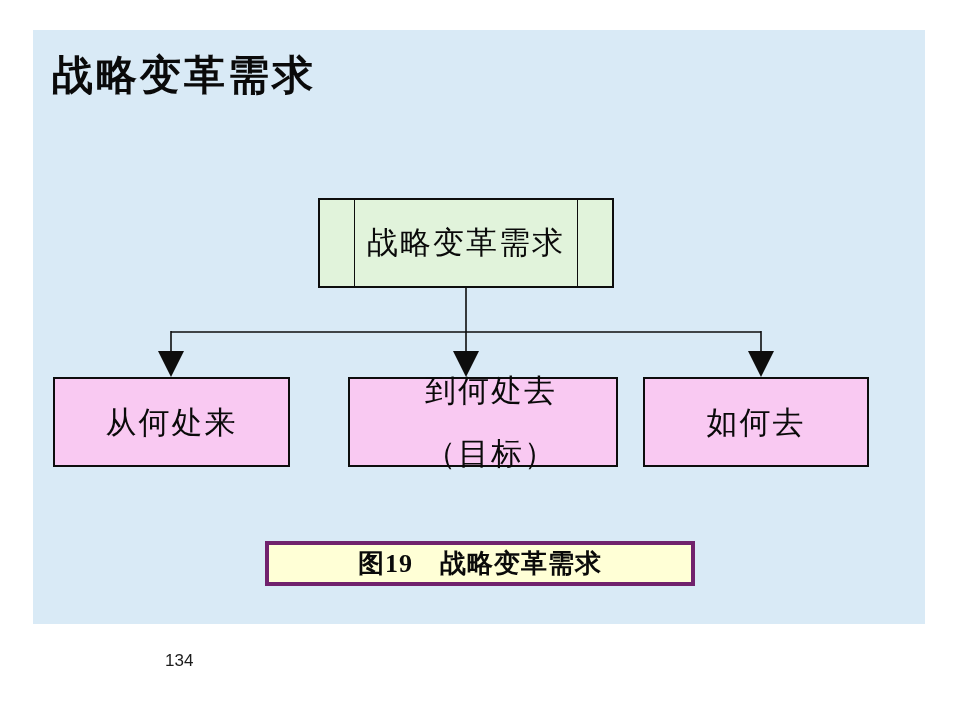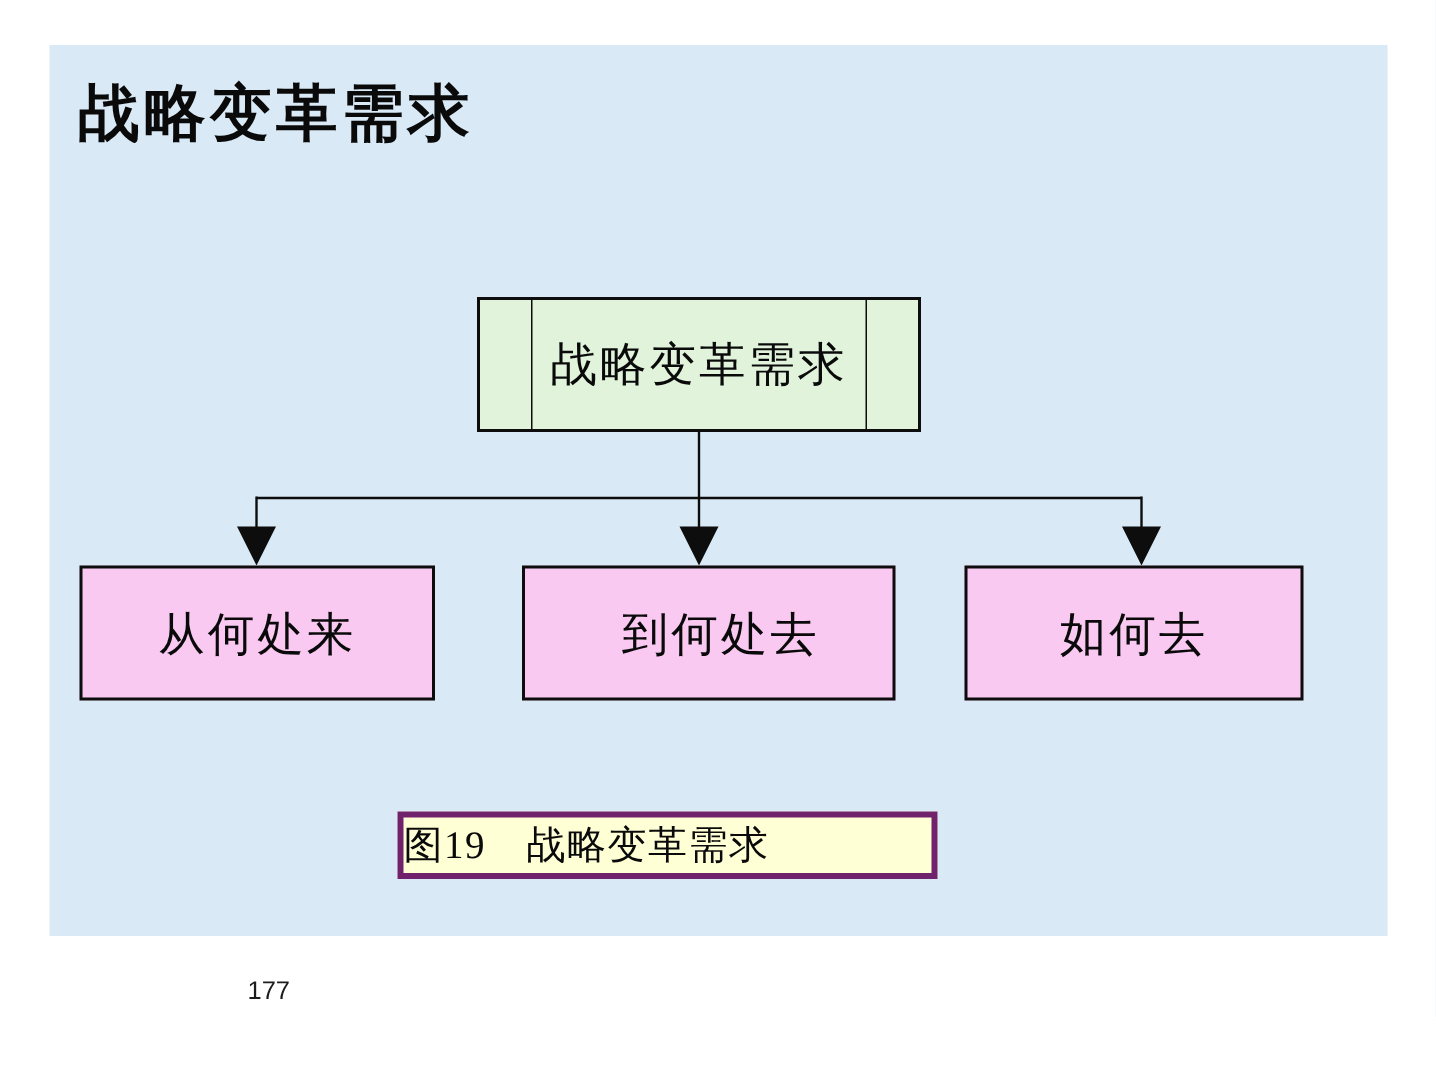--- a/index.html
+++ b/index.html
@@ -77,34 +77,34 @@
   .child-box {
     top: 377px;
     height: 90px;
     background: var(--child-box-fill);
     font-size: 31px;
     line-height: 41px;
     letter-spacing: 2px;
     gap: 22px;
   }
   .child-box.b0 { left: 53px;  width: 237px; }
-  .child-box.b1 { left: 348px; width: 249px; padding-left: 16px; }
+  .child-box.b1 { left: 348px; width: 270px; padding-left: 16px; }
   .child-box.b2 { left: 643px; width: 226px; }
 
   .caption-box {
     position: absolute;
     left: 265px; top: 541px;
-    width: 360px; height: 45px;
+    width: 430px; height: 45px;
     background: var(--caption-fill);
     border: 4px solid var(--caption-border);
     display: flex;
     align-items: center;
-    justify-content: flex-start;
+    justify-content: center;
     font-size: 26px;
-    font-weight: normal;
+    font-weight: bold;
     letter-spacing: 1px;
   }
 
   .page-number {
     position: absolute;
     left: 165px; top: 651px;
     font-family: "Liberation Sans", "DejaVu Sans", sans-serif;
     font-size: 17px;
     color: #1c1c1c;
   }
@@ -138,25 +138,26 @@
     <span class="inner-line right"></span>
     <span>战略变革需求</span>
   </div>
 
   <div class="box child-box b0">
     <span>从何处来</span>
   </div>
 
   <div class="box child-box b1">
     <span>到何处去</span>
+    <span>（目标）</span>
   </div>
 
   <div class="box child-box b2">
     <span>如何去</span>
   </div>
 
   <div class="caption-box">
     <span>图19　战略变革需求</span>
   </div>
 
-  <div class="page-number">177</div>
+  <div class="page-number">134</div>
 
 </div>
 
 </body></html>

